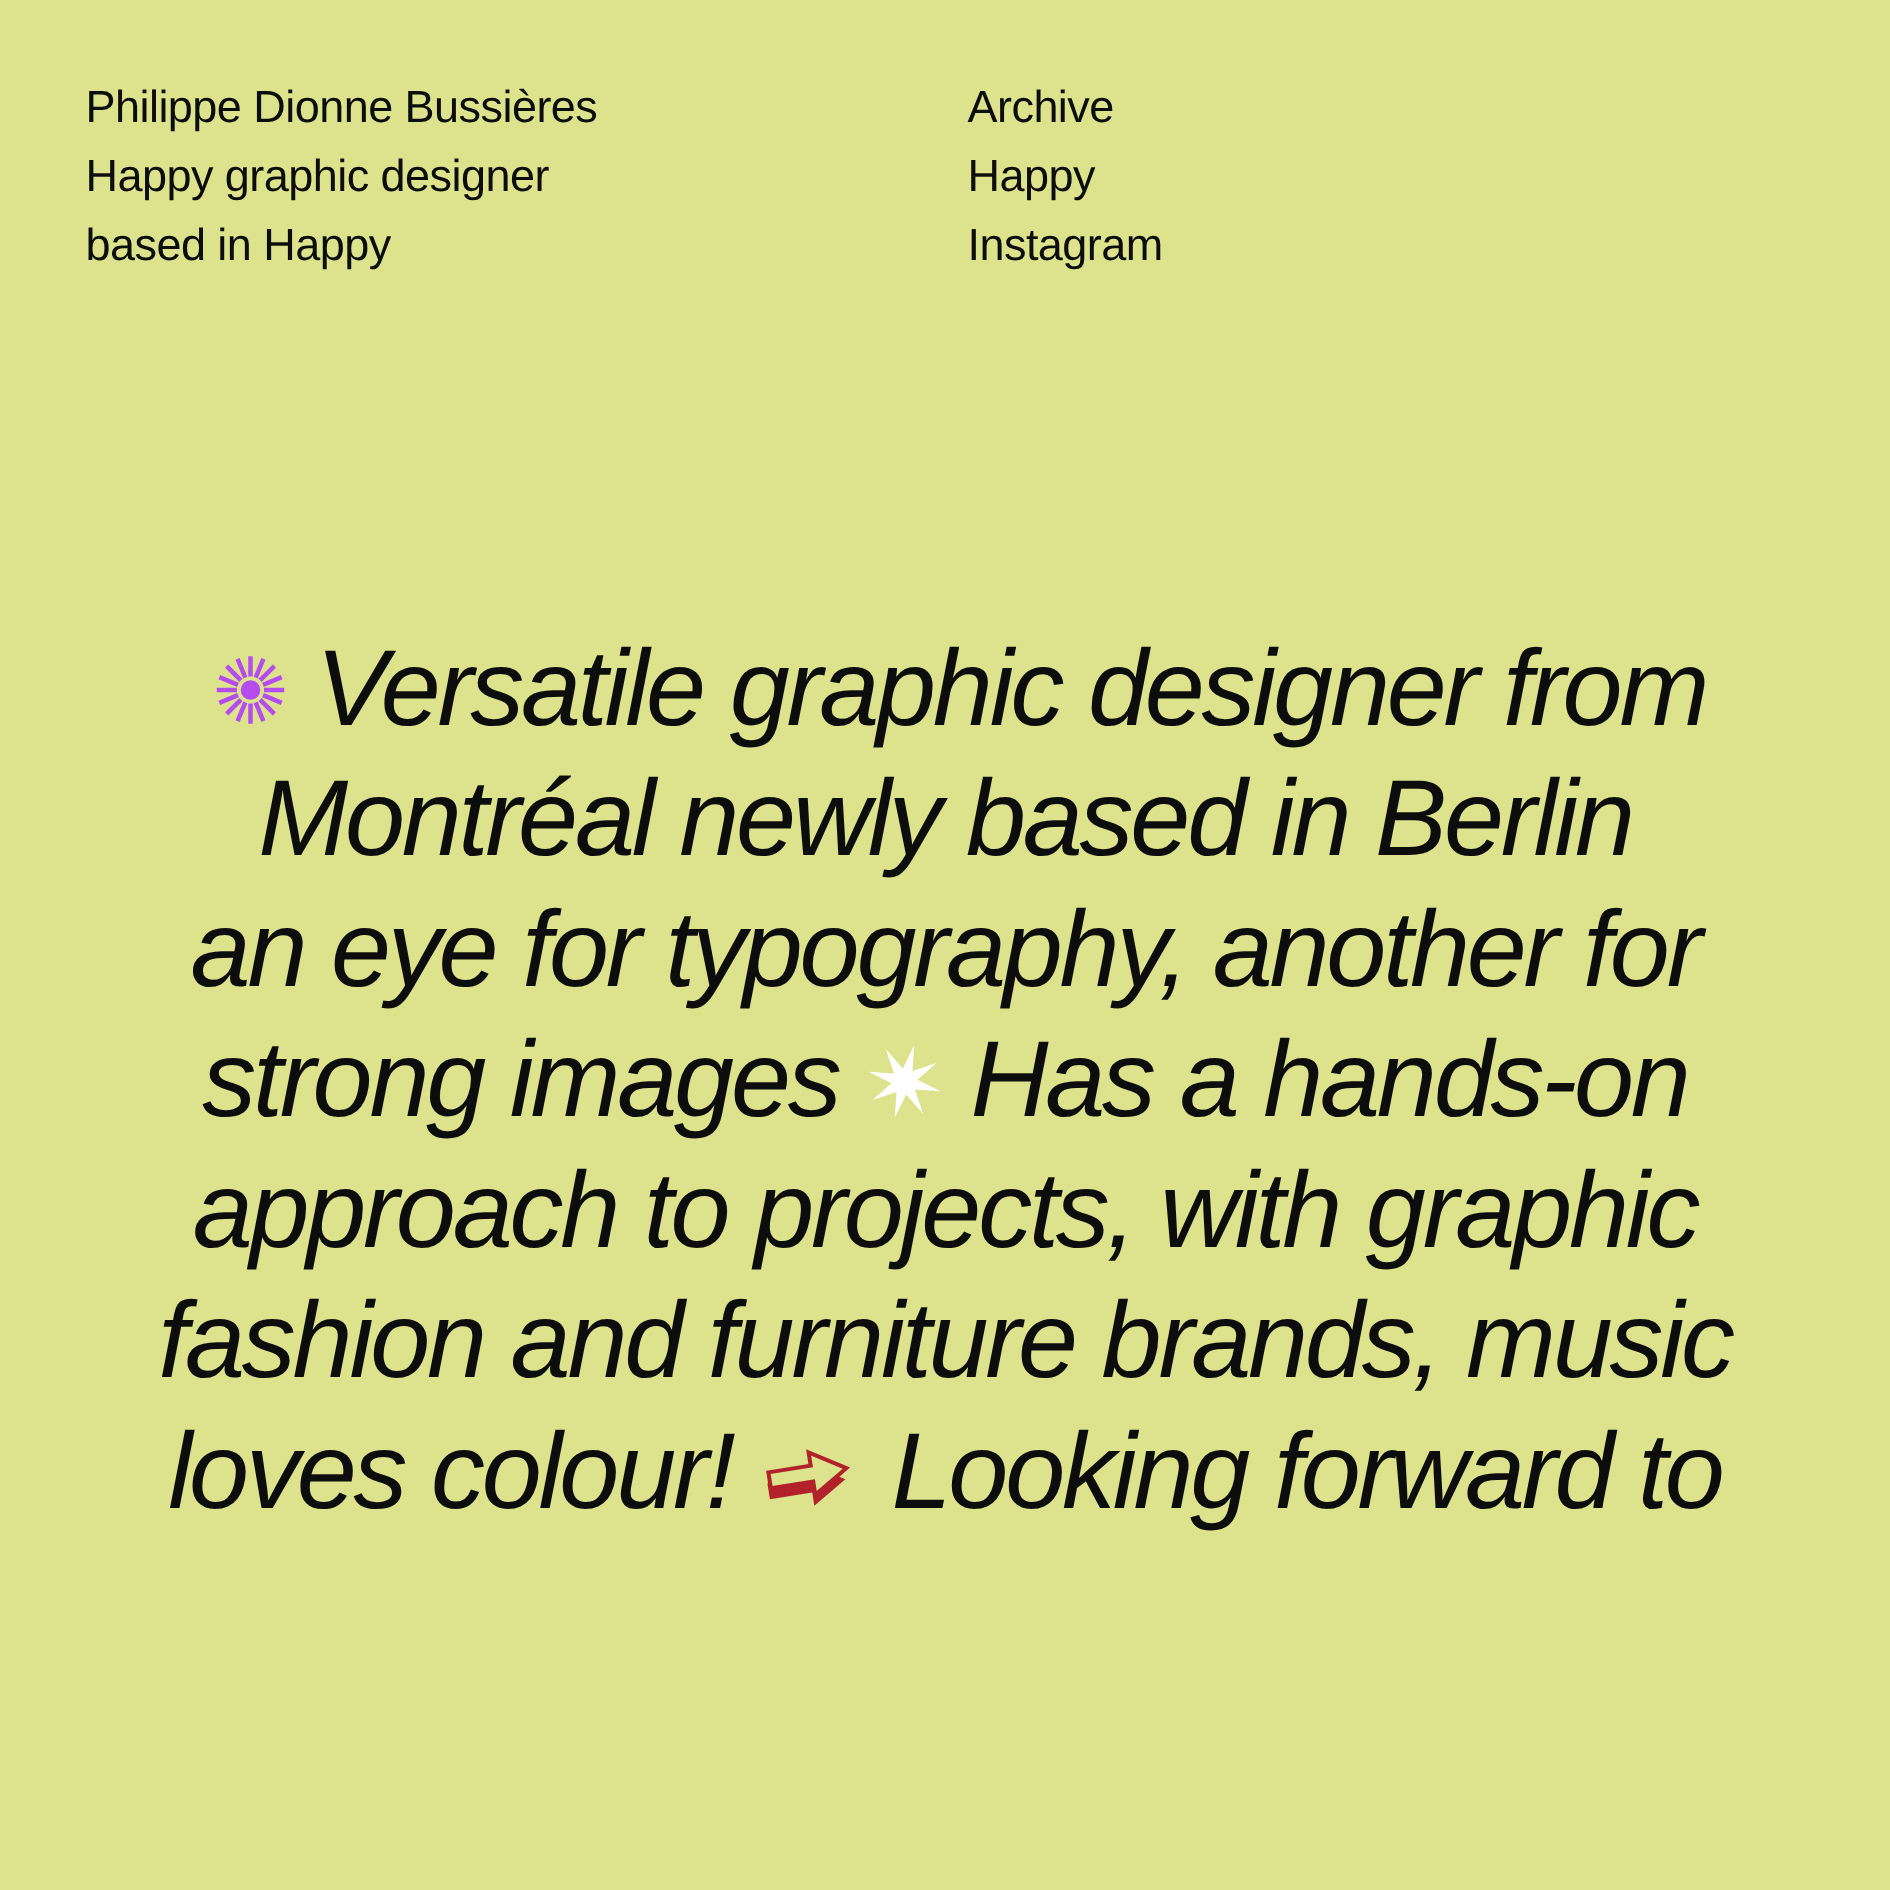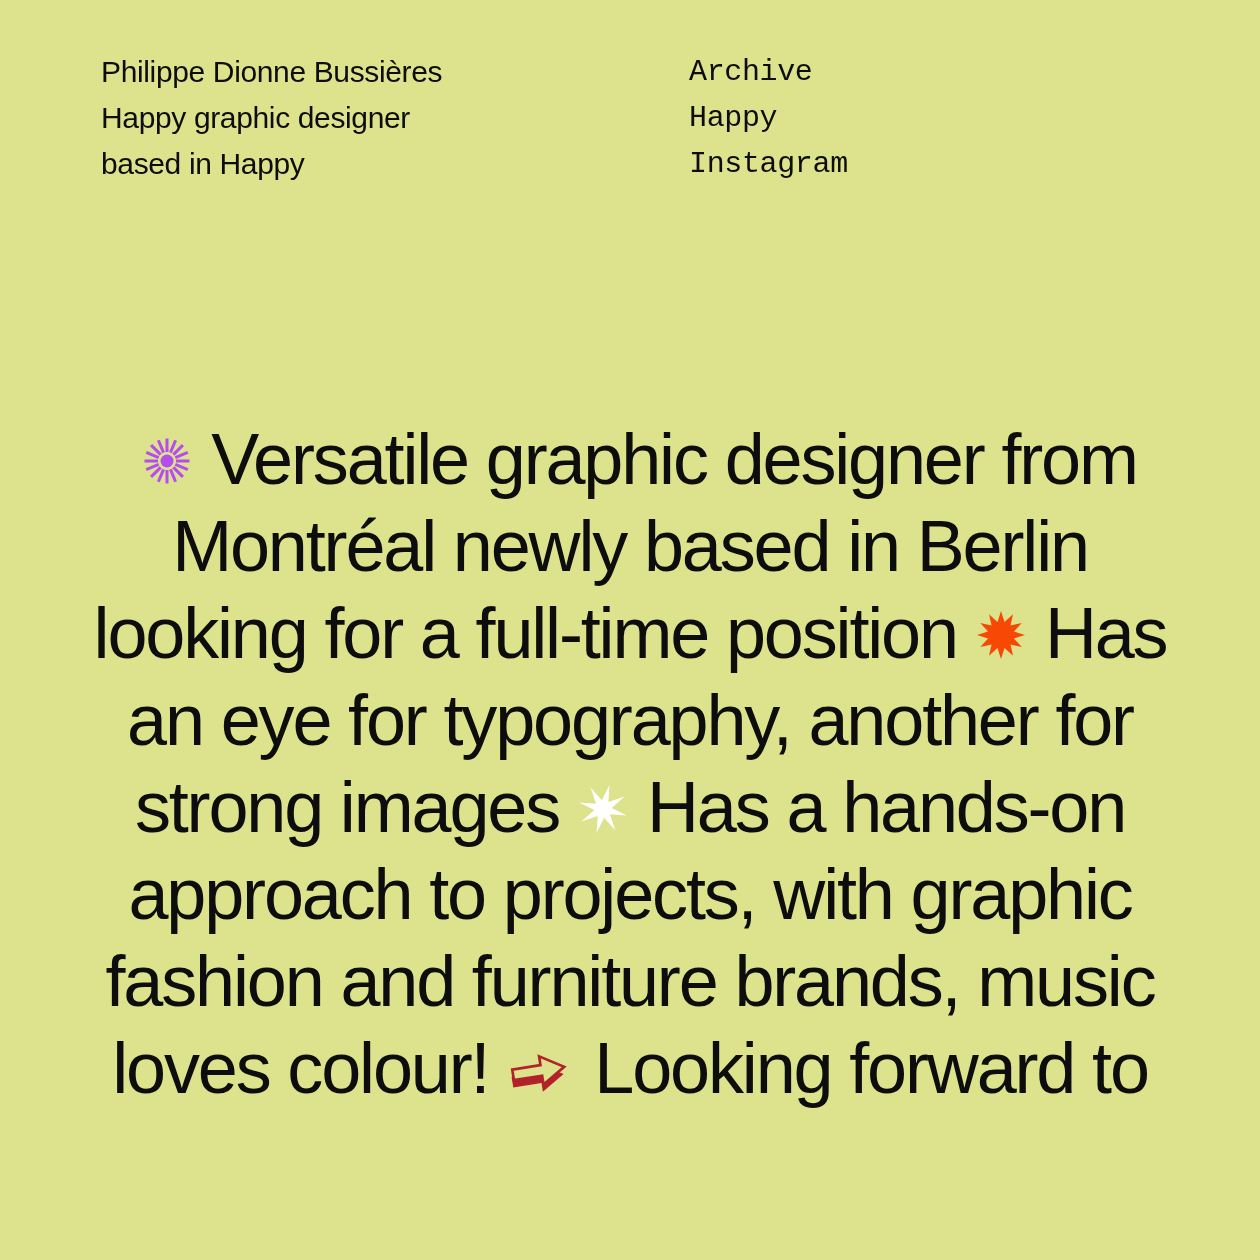--- a/index.html
+++ b/index.html
@@ -8,30 +8,30 @@
     overflow: hidden;
     font-family: "Liberation Sans", "DejaVu Sans", sans-serif;
   }
   body { position: relative; background: var(--bg, #dde38c); color: var(--ink, #0d0d0d); }
 
   
   .site-header { position: absolute; top: 49px; left: 0; right: 0; }
   .identity { position: absolute; left: 57px; top: 0; }
   .identity div, .main-nav a {
     font-size: 30px; line-height: 46px; letter-spacing: -0.012em;
-    color: var(--ink, #0d0d0d); text-decoration: none; display: block; margin-left: 44px;
+    color: var(--ink, #0d0d0d); text-decoration: none; display: block;
   }
-  .main-nav { position: absolute; left: 645px; top: 0; font-family: Liberation Mono, monospace; }
+  .main-nav { position: absolute; left: 645px; top: 0; }
   .main-nav a { cursor: pointer; }
 
   
   .intro { position: absolute; top: 416px; left: 0; right: 0; }
   .intro .line {
     height: 87px; line-height: 87px; white-space: nowrap; text-align: center;
-    font-size: 72px; letter-spacing: -0.03em; font-weight: 400;
+    font-size: 72px; letter-spacing: -0.03em; font-weight: 400; font-style: italic;
   }
   .intro .line span { vertical-align: baseline; }
 
   .glyph { display: inline-block; margin: 0 20px; }
   .glyph svg { display: inline-block; overflow: visible; }
   .g-starburst svg, .g-star12 svg, .g-star8 svg { vertical-align: -1px; }
   .g-heart svg  { vertical-align: -5px; margin: 0 2px; }
   .g-arrow svg  { vertical-align: -8px; }
 
   .ink-fill   { fill: var(--glyph-ink); }
@@ -70,23 +70,20 @@
       <line class="ink-stroke" x1="24" y1="1.5" x2="24" y2="15" transform="rotate(225 24 24)"></line>
       <line class="ink-stroke" x1="24" y1="1.5" x2="24" y2="15" transform="rotate(247.5 24 24)"></line>
       <line class="ink-stroke" x1="24" y1="1.5" x2="24" y2="15" transform="rotate(270 24 24)"></line>
       <line class="ink-stroke" x1="24" y1="1.5" x2="24" y2="15" transform="rotate(292.5 24 24)"></line>
       <line class="ink-stroke" x1="24" y1="1.5" x2="24" y2="15" transform="rotate(315 24 24)"></line>
       <line class="ink-stroke" x1="24" y1="1.5" x2="24" y2="15" transform="rotate(337.5 24 24)"></line>
     </g>
     <circle class="ink-fill" cx="24" cy="24" r="6.5"></circle>
   </svg></span><span>Versatile graphic designer from</span></div>
     <div class="line"><span>Montréal newly based in Berlin</span></div>
-    <div class="line"><span>looking for a full-time position</span><span class="glyph g-star12" style="--glyph-ink: #f84806;"><svg width="48" height="48" viewBox="0 0 52 52">
-    <polygon class="ink-fill" points="26,0 29.8,12 39,3.5 36.3,15.8 48.5,13 40,22.3 52,26 40,29.8 48.5,39 36.3,36.3 39,48.5 29.8,40 26,52 22.2,40 13,48.5 15.8,36.3 3.5,39 12,29.8 0,26 12,22.3 3.5,13 15.8,15.8 13,3.5 22.2,12"></polygon>
-  </svg></span><span>Has</span></div>
     <div class="line"><span>an eye for typography, another for</span></div>
     <div class="line"><span>strong images</span><span class="glyph g-star8" style="--glyph-ink: #ffffff;"><svg width="48" height="48" viewBox="0 0 52 52">
     <polygon class="ink-fill" points="33,0 31.8,18.5 49.4,12.5 35.4,24.8 52,33 33.5,31.8 39.5,49.4 27.2,35.4 19,52 20.2,33.5 2.6,39.5 16.6,27.2 0,19 18.5,20.2 12.5,2.6 24.8,16.6"></polygon>
   </svg></span><span>Has a hands-on</span></div>
     <div class="line"><span>approach to projects, with graphic</span></div>
     <div class="line"><span>fashion and furniture brands, music</span></div>
     <div class="line"><span>loves colour!</span><span class="glyph g-arrow" style="--glyph-ink: #b2222b;"><svg width="66" height="50" viewBox="0 0 70 56">
     <g transform="rotate(-9 34 26)">
       <path class="ink-fill" d="M2 24 L34 24 L34 14 L60 30 L34 46 L34 36 L2 36 Z"></path>
       <path class="face-fill" d="M4 16 L36 16 L36 6 L62 22 L36 38 L36 28 L4 28 Z"></path>

